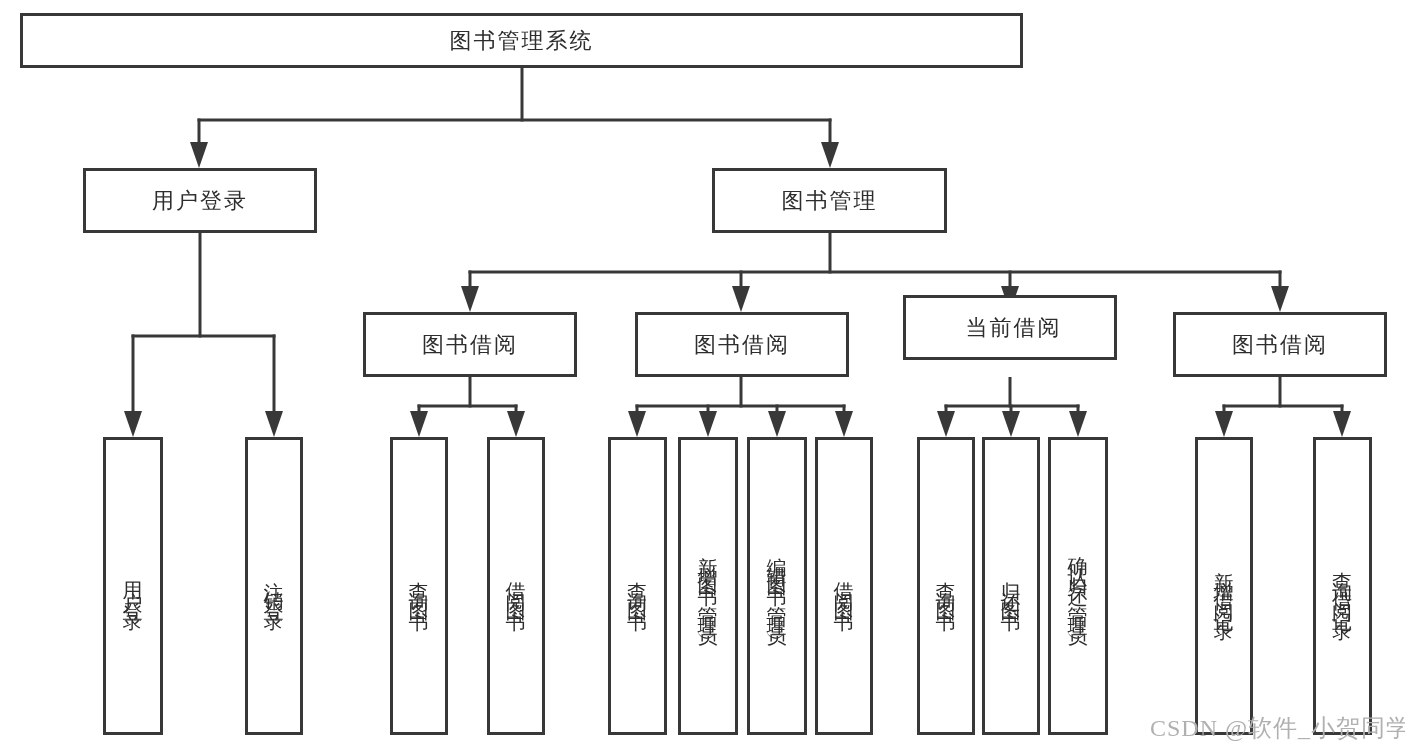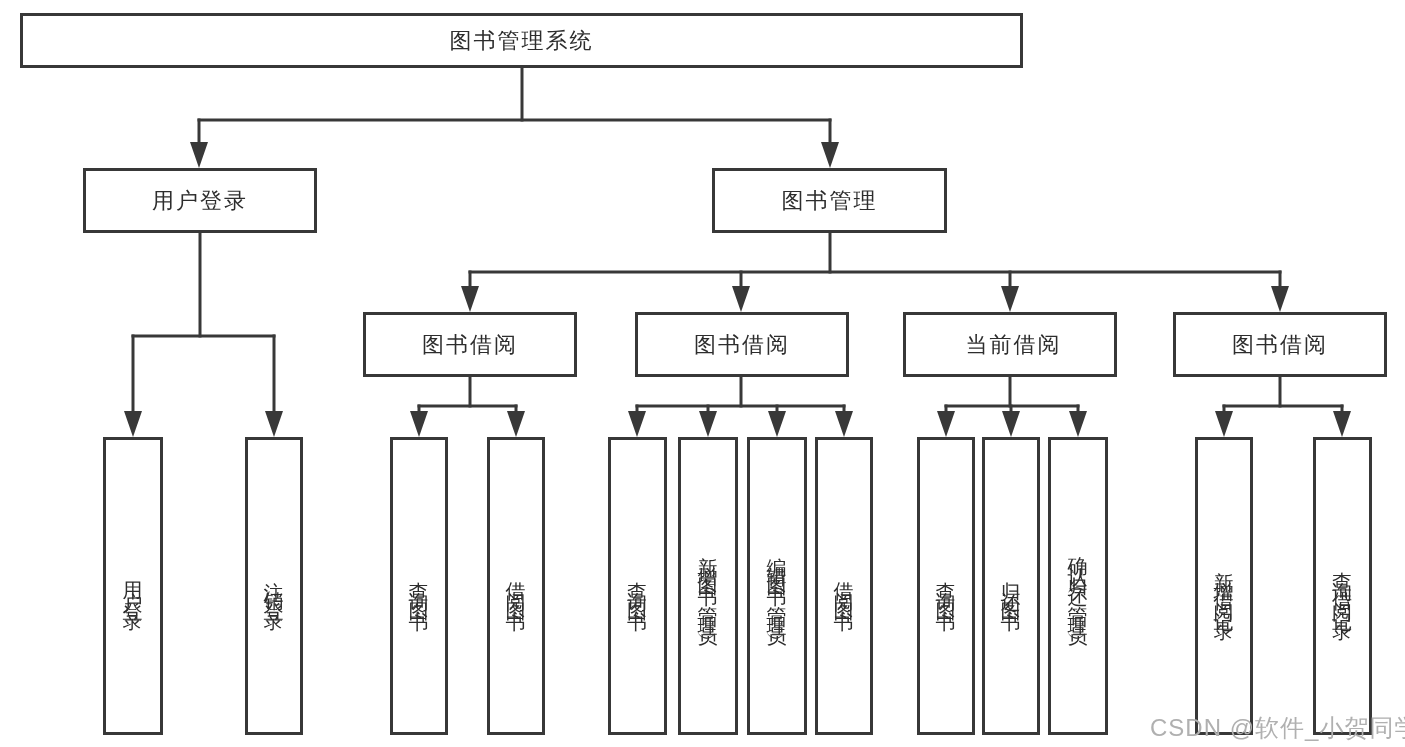--- a/index.html
+++ b/index.html
@@ -1,18 +1,18 @@
 <!DOCTYPE html>
 <html><head>
 <meta charset="utf-8">
 <style>
   html,body{margin:0;padding:0;background:#ffffff;}
   #canvas{
     position:relative;width:1405px;height:747px;overflow:hidden;background:#ffffff;
-    font-family:Liberation Sans, sans-serif;color:#2d2d2d;
+    font-family:Liberation Serif, serif;color:#2d2d2d;
   }
   #connectors{position:absolute;left:0;top:0;z-index:1;}
   #connectors line{stroke:#383838;stroke-width:3;}
   #connectors polygon{fill:#383838;stroke:none;}
   .hnode,.vnode{
     position:absolute;box-sizing:border-box;background:#ffffff;
     border:3px solid #383838;display:flex;align-items:center;justify-content:center;
     z-index:2;
   }
   .hnode{font-size:22px;letter-spacing:2px;}
@@ -97,21 +97,21 @@
   <div class="hnode" style="left:712px;top:168px;width:235px;height:65px;">
     <span class="lbl">图书管理</span>
   </div>
 
   <div class="hnode" style="left:363px;top:312px;width:214px;height:65px;">
     <span class="lbl">图书借阅</span>
   </div>
   <div class="hnode" style="left:635px;top:312px;width:214px;height:65px;">
     <span class="lbl">图书借阅</span>
   </div>
-  <div class="hnode" style="left:903px;top:312px;width:214px;height:65px;padding-left:7px;">
+  <div class="hnode" style="left:903px;top:295px;width:214px;height:65px;padding-left:7px;">
     <span class="lbl">当前借阅</span>
   </div>
   <div class="hnode" style="left:1173px;top:312px;width:214px;height:65px;">
     <span class="lbl">图书借阅</span>
   </div>
 
   <div class="vnode" style="left:103px;top:437px;width:60px;height:298px;">
     <span class="lbl">用户登录</span>
   </div>
   <div class="vnode" style="left:245px;top:437px;width:58px;height:298px;">

